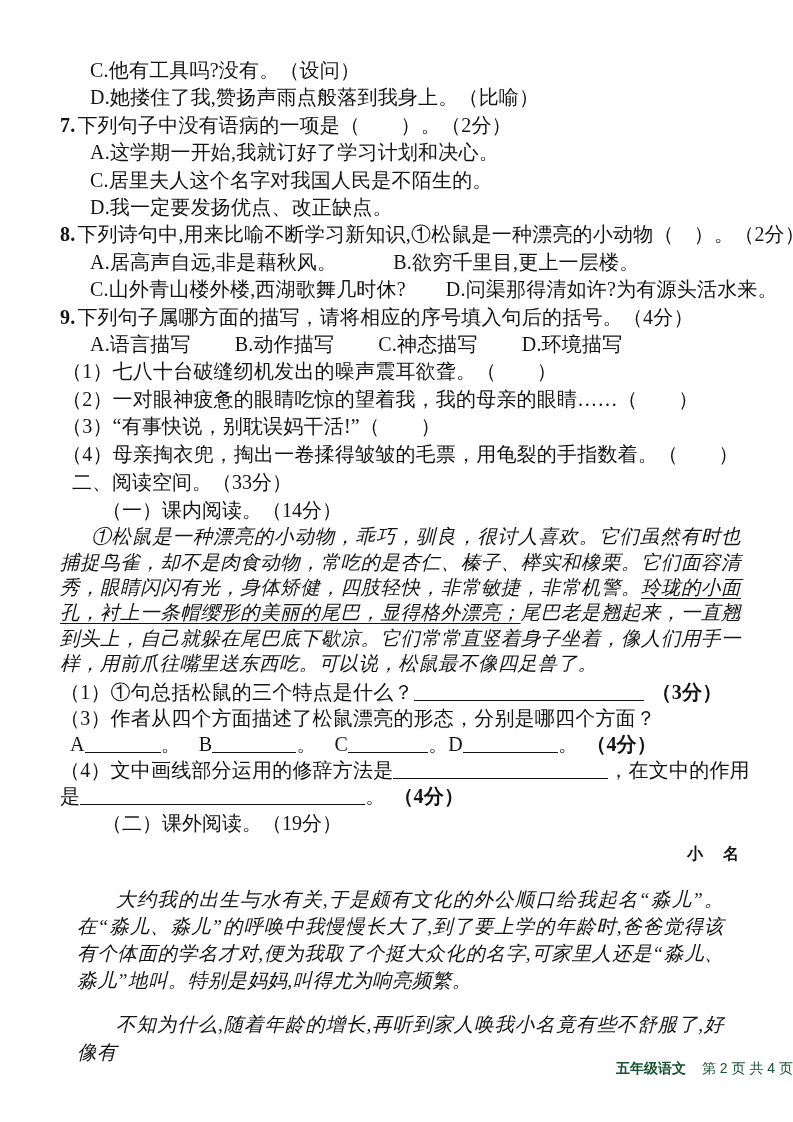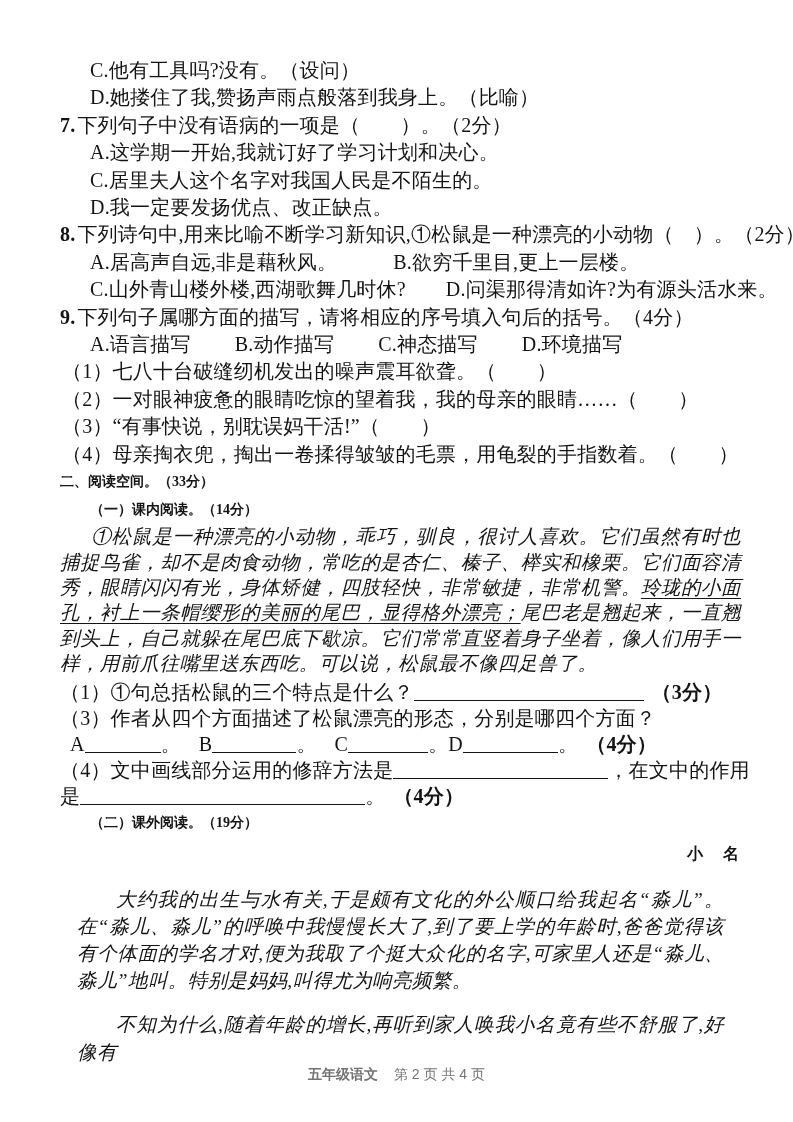--- a/index.html
+++ b/index.html
@@ -22,24 +22,25 @@
   .qline {
     font-size: 20px;
     line-height: 27.4px;
     white-space: nowrap;
     letter-spacing: 0.2px;
   }
   .opt-indent { padding-left: 30px; }
   .sub-indent { padding-left: 2px; }
   .q-num { font-weight: bold; padding-right: 2px; }
   .heading {
-    font-size: 14px;
+    font-size: 20px;
     line-height: 28px;
-    font-weight: bold;
+    font-weight: normal;
     white-space: nowrap;
+    margin-left: 12px;
   }
   .heading-indent { padding-left: 30px; }
   .gap-b { margin-left: 56px; }
   .gap-d { margin-left: 40px; }
   .gap-choice { margin-left: 44px; }
   .kai {
     font-style: italic;
     letter-spacing: 0.4px;
   }
   .passage {
@@ -87,26 +88,26 @@
   .para {
     font-size: 19.5px;
     line-height: 27.2px;
     text-align: justify;
     margin: 17px;
     text-indent: 2em;
   }
   .footer {
     position: absolute;
     left: 0;
-    bottom: 38px;
+    bottom: 44px;
     width: 100%;
-    text-align: center;
+    text-align: right;
     font-family: "Liberation Sans", "DejaVu Sans", sans-serif;
     font-size: 14px;
-    color: #737373;
+    color: #14532d;
   }
   .footer .course { font-weight: bold; margin-right: 16px; }
   .mt2 { margin-top: 2px; }
 </style>
 </head>
 <body>
 
 <div class="page">
 
   <div class="qline opt-indent">C.他有工具吗?没有。（设问）</div>

